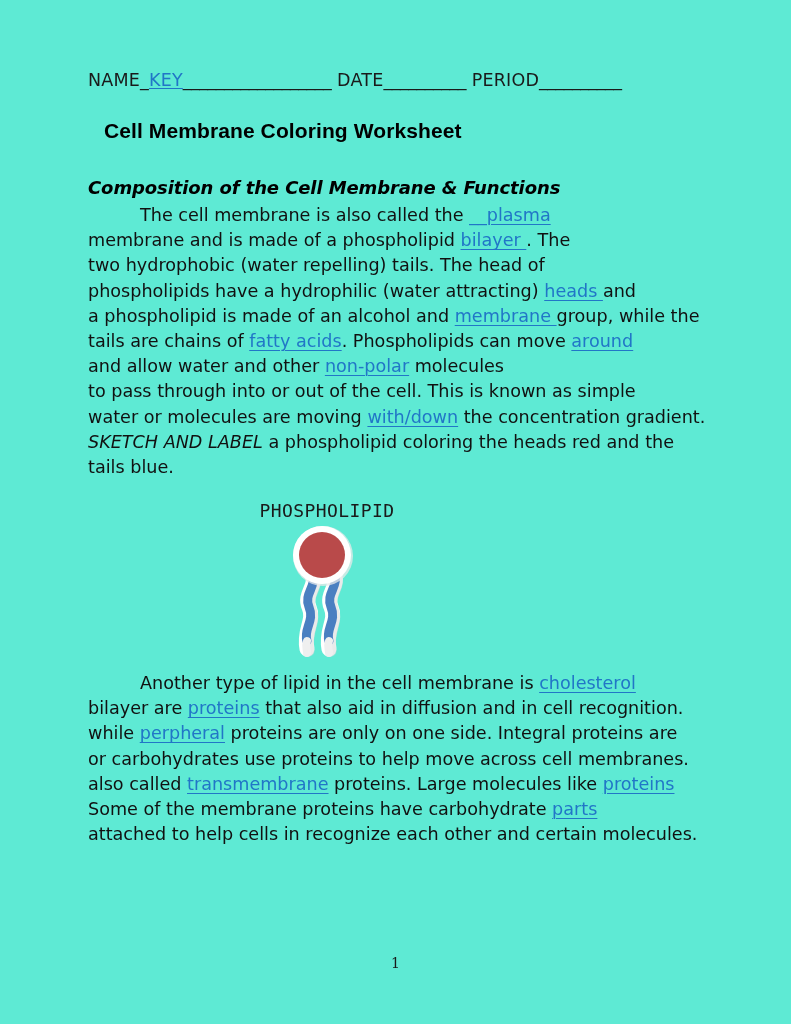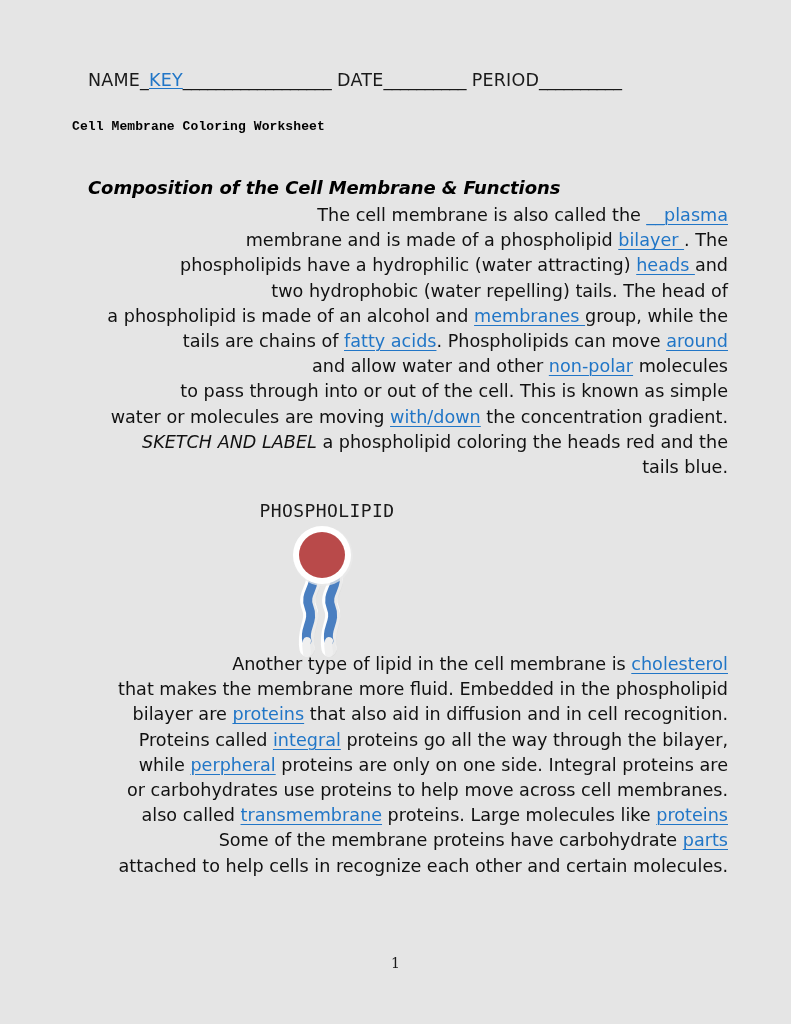--- a/index.html
+++ b/index.html
@@ -15,21 +15,21 @@
     overflow: hidden;
     font-family: "DejaVu Sans", sans-serif;
     color: #000000;
   }
 
   .page {
     position: absolute;
     left: 0; top: 0;
     width: 791px;
     height: 1024px;
-    background: #e5e5e5;
+    background: #5eead4;
   }
 
   
   .idline {
     position: absolute;
     left: 88px;
     top: 70px;
     font-family: "DejaVu Sans", sans-serif;
     font-size: 17.5px;
     letter-spacing: 0.2px;
@@ -39,24 +39,24 @@
   .idline .blank { letter-spacing: -0.5px; }
   .ans-key {
     color: #2176c7;
     text-decoration: underline;
     text-underline-offset: 2px;
   }
 
   
   .doc-title {
     position: absolute;
-    left: 72px;
+    left: 104px;
     top: 119px;
-    font-family: Liberation Mono, monospace;
-    font-size: 13px;
+    font-family: Liberation Sans, sans-serif;
+    font-size: 21px;
     font-weight: bold;
     letter-spacing: 0.1px;
     white-space: nowrap;
   }
   .section-head {
     position: absolute;
     left: 88px;
     top: 177px;
     font-family: "DejaVu Sans", sans-serif;
     font-size: 18px;
@@ -71,27 +71,26 @@
   .body-block {
     position: absolute;
     left: 88px;
     width: 640px;
     font-family: "DejaVu Sans", sans-serif;
     font-size: 17.6px;
     line-height: 25.2px;
     color: #111111;
   }
   #para-one { top: 203px; }
-  #para-two { top: 652px; }
+  #para-two { top: 671px; }
 
   .body-block .ln {
     display: block;
     white-space: nowrap;
     height: 25.2px;
-    text-align: right;
   }
   .indent { padding-left: 52px; }
 
   
   .ans {
     color: #2176c7;
     text-decoration: underline;
     text-underline-offset: 2.5px;
     text-decoration-thickness: 1.3px;
   }
@@ -144,23 +143,23 @@
     <span>PERIOD</span><span class="blank">__________</span>
   </div>
 
   <div class="doc-title">Cell Membrane Coloring Worksheet</div>
 
   <div class="section-head">Composition of the Cell Membrane &amp; Functions</div>
 
   <div class="body-block" id="para-one">
       <span class="ln indent"><span>The cell membrane is also called the </span><span class="ans">__plasma</span></span>
       <span class="ln"><span>membrane and is made of a phospholipid </span><span class="ans"> bilayer </span><span>.  The</span></span>
+      <span class="ln"><span>two hydrophobic (water repelling) tails.  The head of</span></span>
       <span class="ln"><span>phospholipids have a hydrophilic (water attracting) </span><span class="ans">heads </span><span>and</span></span>
-      <span class="ln"><span>two hydrophobic (water repelling) tails.  The head of</span></span>
-      <span class="ln"><span>a phospholipid is made of an alcohol and </span><span class="ans">membranes </span><span> group, while the</span></span>
+      <span class="ln"><span>a phospholipid is made of an alcohol and </span><span class="ans">membrane </span><span> group, while the</span></span>
       <span class="ln"><span>tails are chains of </span><span class="ans">fatty acids</span><span>.  Phospholipids can move </span><span class="ans">around</span></span>
       <span class="ln"><span>and allow water and other </span><span class="ans">non-polar</span><span> molecules</span></span>
       <span class="ln"><span>to pass through into or out of the cell.  This is known as simple</span></span>
       <span class="ln"><span>water or molecules are moving </span><span class="ans">with/down</span><span> the concentration gradient.</span></span>
       <span class="ln"><span class="emph">SKETCH AND LABEL</span><span> a phospholipid coloring the heads red and the</span></span>
       <span class="ln"><span>tails blue.</span></span>
     </div>
 
   <div class="figure">
     <div class="fig-caption">PHOSPHOLIPID</div>
@@ -182,23 +181,21 @@
           <circle cx="56" cy="35" r="30" fill="#e9e9e9" opacity="0.75"></circle>
           <circle cx="55" cy="34" r="29" fill="#ffffff"></circle>
           <circle cx="55" cy="34" r="23" fill="#b94a4a"></circle>
         </g>
       </svg>
     </div>
   </div>
 
   <div class="body-block" id="para-two">
       <span class="ln indent"><span>Another type of lipid in the cell membrane is </span><span class="ans">cholesterol</span></span>
-      <span class="ln"><span>that makes the membrane more fluid.  Embedded in the phospholipid</span></span>
       <span class="ln"><span>bilayer are </span><span class="ans">proteins</span><span> that also aid in diffusion and in cell recognition.</span></span>
-      <span class="ln"><span>Proteins called </span><span class="ans">integral</span><span> proteins go all the way through the bilayer,</span></span>
       <span class="ln"><span>while </span><span class="ans">perpheral</span><span> proteins are only on one side.  Integral proteins are</span></span>
       <span class="ln"><span> or carbohydrates use proteins to help move across cell membranes.</span></span>
       <span class="ln"><span>also called </span><span class="ans">transmembrane</span><span> proteins. Large molecules like </span><span class="ans">proteins</span></span>
       <span class="ln"><span>Some of the membrane proteins have carbohydrate </span><span class="ans">parts</span></span>
       <span class="ln"><span>attached to help cells in recognize each other and certain molecules.</span></span>
     </div>
 
   <div class="page-number">1</div>
 
 </div>

